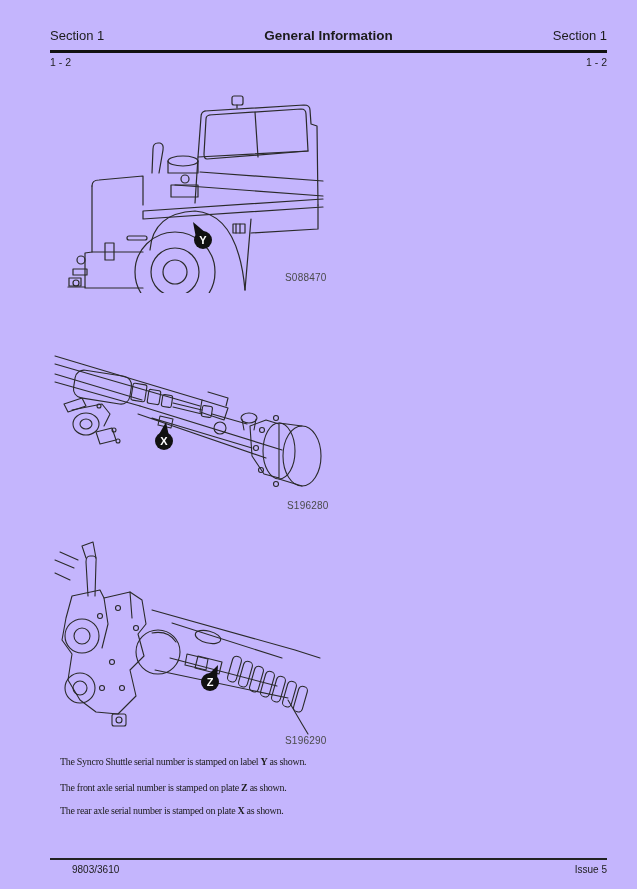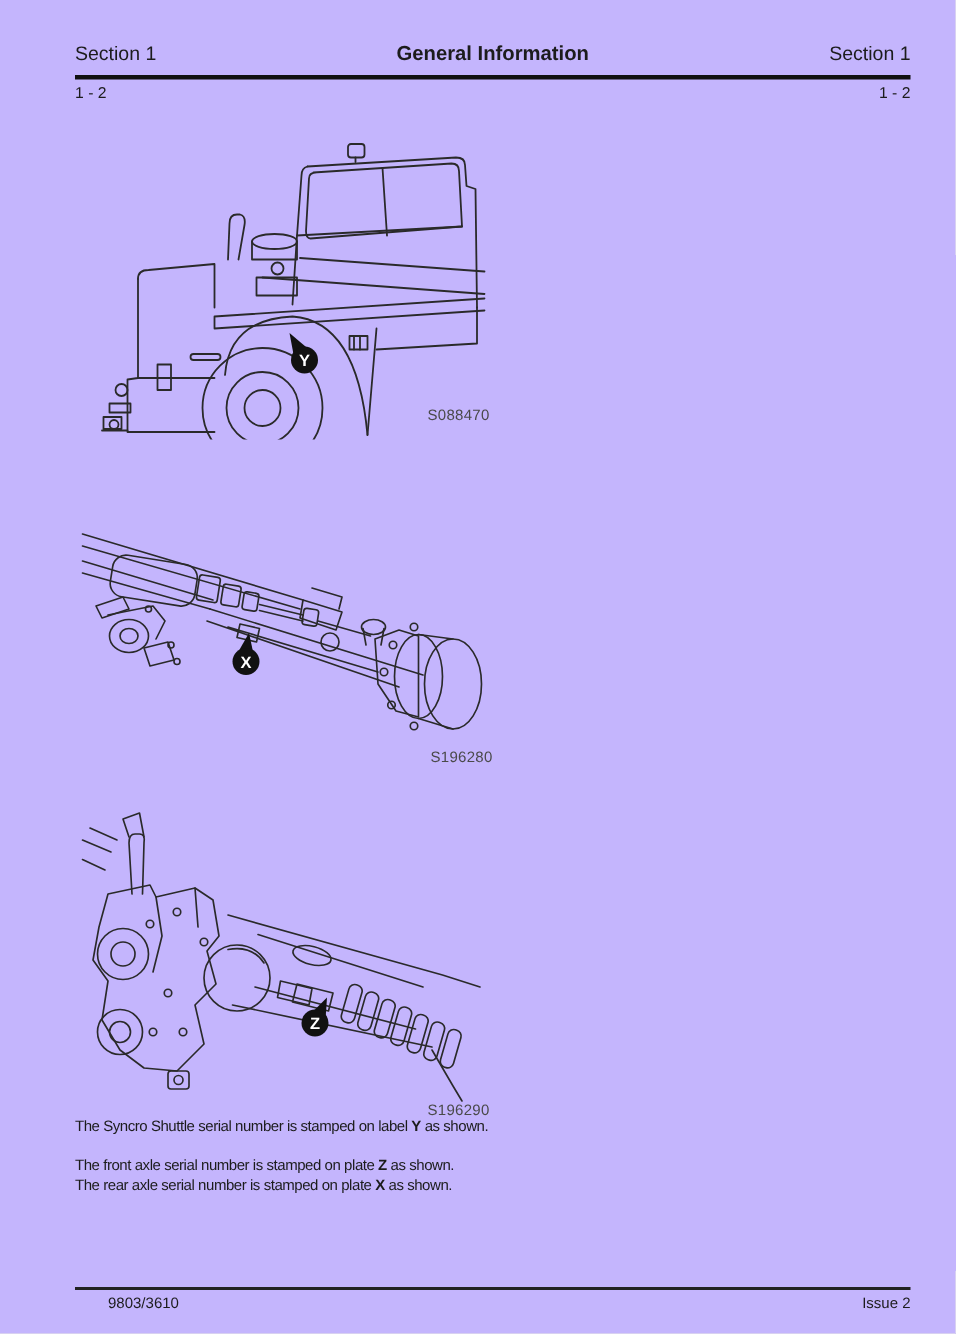--- a/index.html
+++ b/index.html
@@ -38,21 +38,21 @@
   .fig3 .figcode { left:233px; top:197px; }
   .marker-text {
     font-family:"Liberation Sans","DejaVu Sans",sans-serif;
     font-size:11px; font-weight:bold; fill:#ffffff; text-anchor:middle;
   }
   
   .bodytext {
     position:absolute; left:50px; top:745px; width:278px;
     font-size:10px; line-height:13px; letter-spacing:-0.3px; color:#1c1c1c;
   }
-  .bodytext p { margin:0; }
+  .bodytext p { margin:10px;font-family:Liberation Serif, serif; }
   .bodytext .justify { text-align:justify; text-align-last:left; margin-bottom:13px; }
   .bodytext b { font-weight:bold; }
   
   .rule-thin { position:absolute; left:50px; right:30px; top:858px; height:1.5px; background:#222; }
   .footer-row {
     position:absolute; left:50px; right:30px; top:864px;
     display:flex; justify-content:space-between;
     font-size:10px; line-height:12px;margin-left:22px;
   }
 </style>
@@ -274,16 +274,16 @@
 
   <div class="bodytext">
     <p class="justify"><span>The Syncro Shuttle serial number is stamped on label </span><b>Y</b><span> as shown.</span></p>
     <p><span>The front axle serial number is stamped on plate </span><b>Z</b><span> as shown.</span></p>
     <p><span>The rear axle serial number is stamped on plate </span><b>X</b><span> as shown.</span></p>
   </div>
 
   <div class="rule-thin"></div>
   <div class="footer-row">
     <span>9803/3610</span>
-    <span>Issue 2</span>
+    <span>Issue 5</span>
   </div>
 
 </div>
 
 </body></html>

